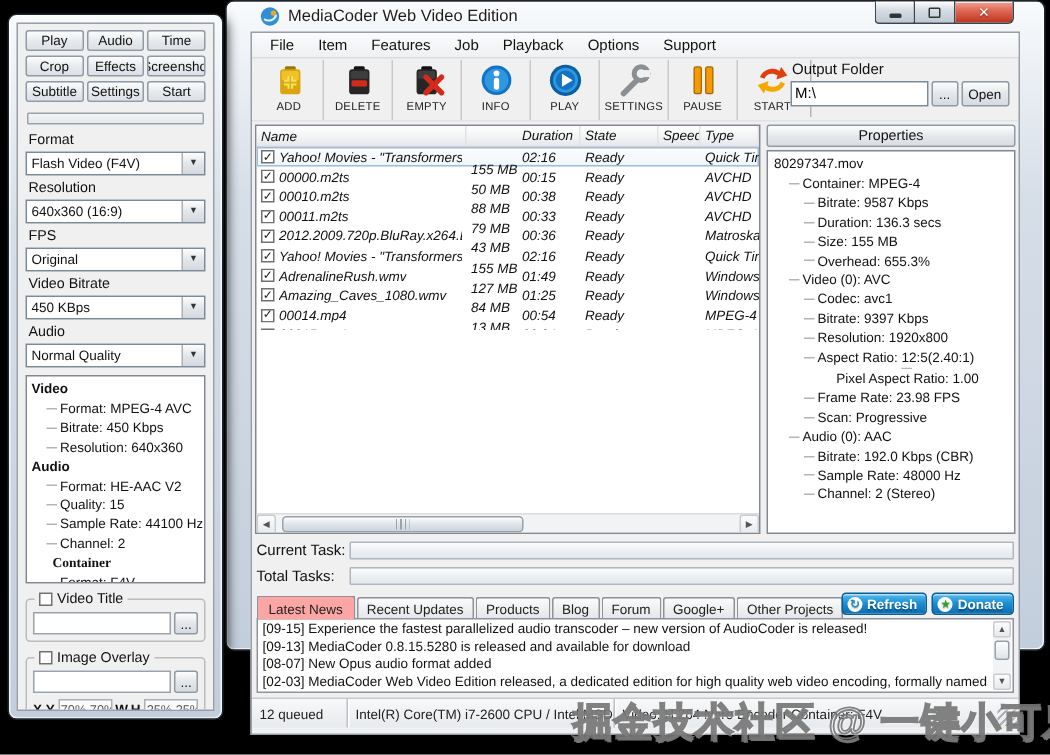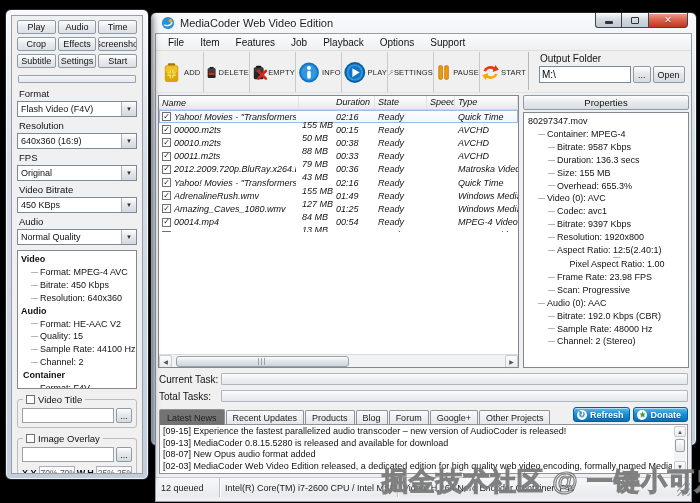--- a/index.html
+++ b/index.html
@@ -4,21 +4,21 @@
 <style>
   * { margin:0; padding:0; box-sizing:border-box; }
   html,body { width:700px; height:503px; overflow:hidden; }
   body { background:#000; font-family:"Liberation Sans","DejaVu Sans",sans-serif; font-size:10px; color:#111; position:relative; }
 
   
   .aero { position:absolute; border:1px solid #20262d; border-radius:6px;
           background:linear-gradient(#f8fafc,#d6dee8 30%,#c3cedc);
           box-shadow:2px 3px 8px rgba(0,0,0,.85), inset 0 0 0 1px rgba(255,255,255,.75); }
   #left-window { left:5px; top:9px; width:144px; height:471px; z-index:3; padding:5px; }
-  #main-window { left:150px; top:12px; width:547px; height:434px; z-index:1; padding:0 4px 4px; }
+  #main-window { left:150px; top:0; width:547px; height:434px; z-index:1; padding:0 16px 4px; }
   .client { background:#f0f0f0; border:1px solid #979ea8; width:100%; height:100%; overflow:hidden; }
 
   
   .titlebar { height:20px; display:flex; align-items:center; padding:0 2px 0 6px; position:relative; }
   .titlebar .title { font-size:11px; color:#1c1c1c; text-shadow:0 0 3px #fff,0 0 3px #fff; margin-left:5px; }
   .app-icon { width:14px; height:14px; display:inline-block; }
   .win-controls { position:absolute; right:4px; top:0; display:flex; }
   .winbtn { height:15px; border:1px solid #3c444c; border-top:none; display:flex; align-items:center; justify-content:center;
             background:linear-gradient(#fdfdfd,#d3dae2 45%,#bfc9d4); box-shadow:inset 0 1px 0 rgba(255,255,255,.8); }
   .winbtn.min { width:27px; border-radius:0 0 0 3px; }
@@ -29,21 +29,21 @@
   .glyph-min { width:8px; height:3px; background:#333; border-radius:1px; margin-top:4px; }
   .glyph-max { width:8px; height:7px; border:1.5px solid #333; border-radius:1px; }
 
   
   .menubar { height:17px; background:linear-gradient(#fafbfc,#eef0f2); border-bottom:1px solid #dcdcdc;
              display:flex; align-items:center; padding-left:4px; }
   .menu-item { padding:1px 8px; font-size:10px; cursor:default; }
 
   
   .toolbar { height:42px; display:flex; align-items:flex-start; padding:1px 2px; position:relative; border-bottom:1px solid #e2e2e2; }
-  .tbtn { width:46px; height:40px; display:flex; flex-direction:row; align-items:center; justify-content:flex-start;
+  .tbtn { width:46px; height:40px; display:flex; flex-direction:column; align-items:center; justify-content:flex-start;
           border-right:1px solid #c9c9c9; padding-top:1px; }
   .tbtn svg { width:26px; height:25px; }
   .tbtn .tlabel { font-size:7.5px; color:#222; margin-top:0; letter-spacing:.2px; }
   .tb-sep-tall { width:1px; height:38px; background:#b5b5b5; margin-left:2px; }
   .outfolder { position:absolute; right:4px; top:2px; width:148px; }
   .outfolder .oflabel { font-size:10px; margin:0 0 2px 1px; }
   .ofrow { display:flex; gap:2px; align-items:center; }
   .ofinput { width:92px; height:17px; border:1px solid #7a8a99; background:#fff; font-size:10px; padding:0 2px;
              font-family:"Liberation Sans","DejaVu Sans",sans-serif; }
   .smallbtn { height:17px; border:1px solid #8e9aa5; border-radius:2px; background:linear-gradient(#fdfdfd,#e3e6ea 50%,#d7dbe0);
@@ -87,21 +87,21 @@
 
   
   .taskrow { display:flex; align-items:center; margin:2px 3px 1px; height:14px; }
   .taskrow .tklabel { width:62px; font-size:10px; flex:none; }
   .pbar { flex:1; height:12px; border:1px solid #aeb6bf; border-radius:1px; background:linear-gradient(#fbfcfd,#eceff2 55%,#e4e8ec); }
 
   
   .tabsrow { display:flex; align-items:flex-end; margin:3px 3px 0; height:17px; position:relative; }
   .tab { font-size:9px; padding:2px 6px 1px; border:1px solid #8d929b; border-bottom:none; border-radius:2px 2px 0 0;
          background:linear-gradient(#fbfbfc,#e4e6e9); margin-right:1px; color:#222; white-space:nowrap; }
-  .tab.active { background:#737373; padding:3px 7px 2px; position:relative; z-index:2; margin-bottom:-1px; }
+  .tab.active { background:#fca5a5; padding:3px 7px 2px; position:relative; z-index:2; margin-bottom:-1px; }
   .newsbtns { position:absolute; right:0; top:0; display:flex; gap:3px; }
   .bluebtn { height:15px; border:1px solid #0a5d98; border-radius:3px; color:#fff; font-size:9px; font-weight:bold;
              background:linear-gradient(#55bdf0,#1a8cd0 50%,#0c6fb4); display:flex; align-items:center; gap:3px; padding:0 6px 0 3px;
              box-shadow:inset 0 1px 0 rgba(255,255,255,.55); text-shadow:0 1px 1px rgba(0,0,0,.4); }
   .icon-refresh { width:10px; height:10px; border-radius:50%; background:#fff; color:#1a8cd0; font-size:8px; line-height:10px;
                   text-align:center; display:inline-block; }
   .icon-refresh::before { content:"↻"; }
   .icon-star { width:10px; height:10px; border-radius:50%; background:#fff; color:#2aa52a; font-size:8px; line-height:10px;
                text-align:center; display:inline-block; }
   .icon-star::before { content:"★"; }
@@ -668,21 +668,21 @@
         <div class="tree-row" style="padding-left: 12px;">
           <span class="tick"></span>
           <span class="tree-text">Sample Rate: 44100 Hz</span>
         </div>
 
         <div class="tree-row" style="padding-left: 12px;">
           <span class="tick"></span>
           <span class="tree-text">Channel: 2</span>
         </div>
 
-        <div class="tree-row bold lvl0" style="padding-left: 4px;">
+        <div class="tree-row bold lvl0" style="padding-left: 16px; font-family: Liberation Serif, serif;">
 
           <span class="tree-text">Container</span>
         </div>
 
         <div class="tree-row" style="padding-left: 12px;">
           <span class="tick"></span>
           <span class="tree-text">Format: F4V</span>
         </div>
       </div>
 

